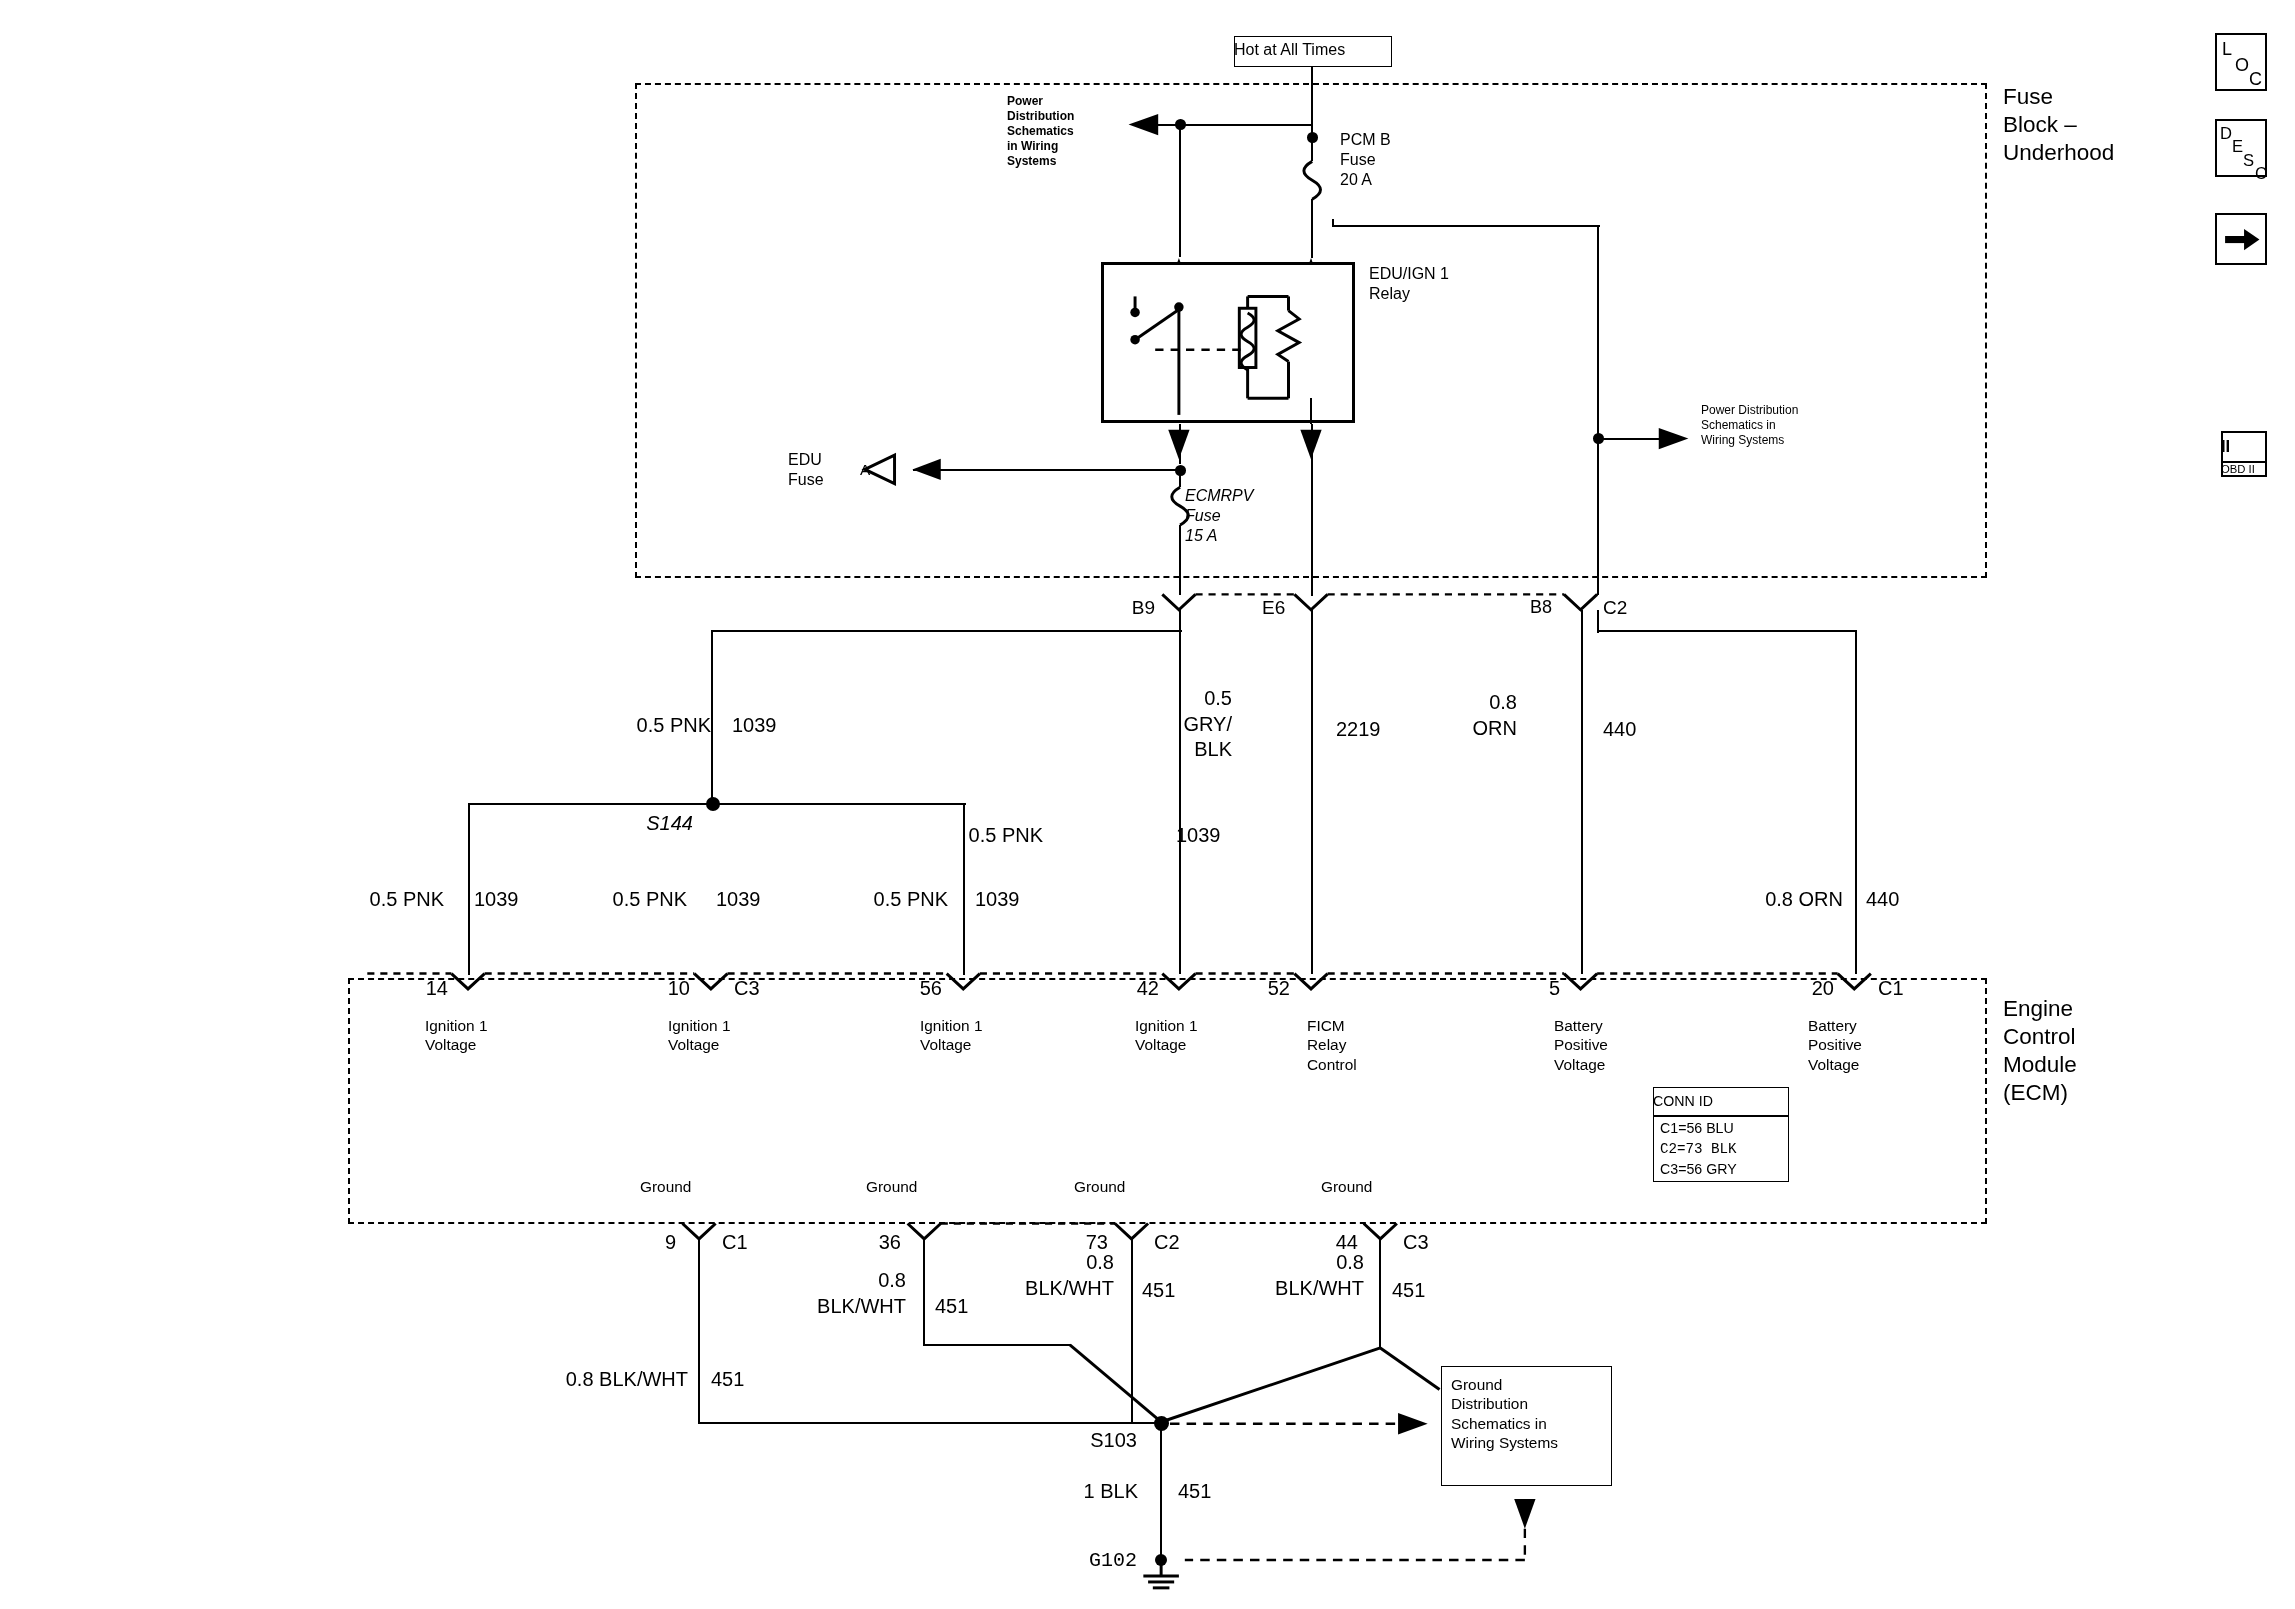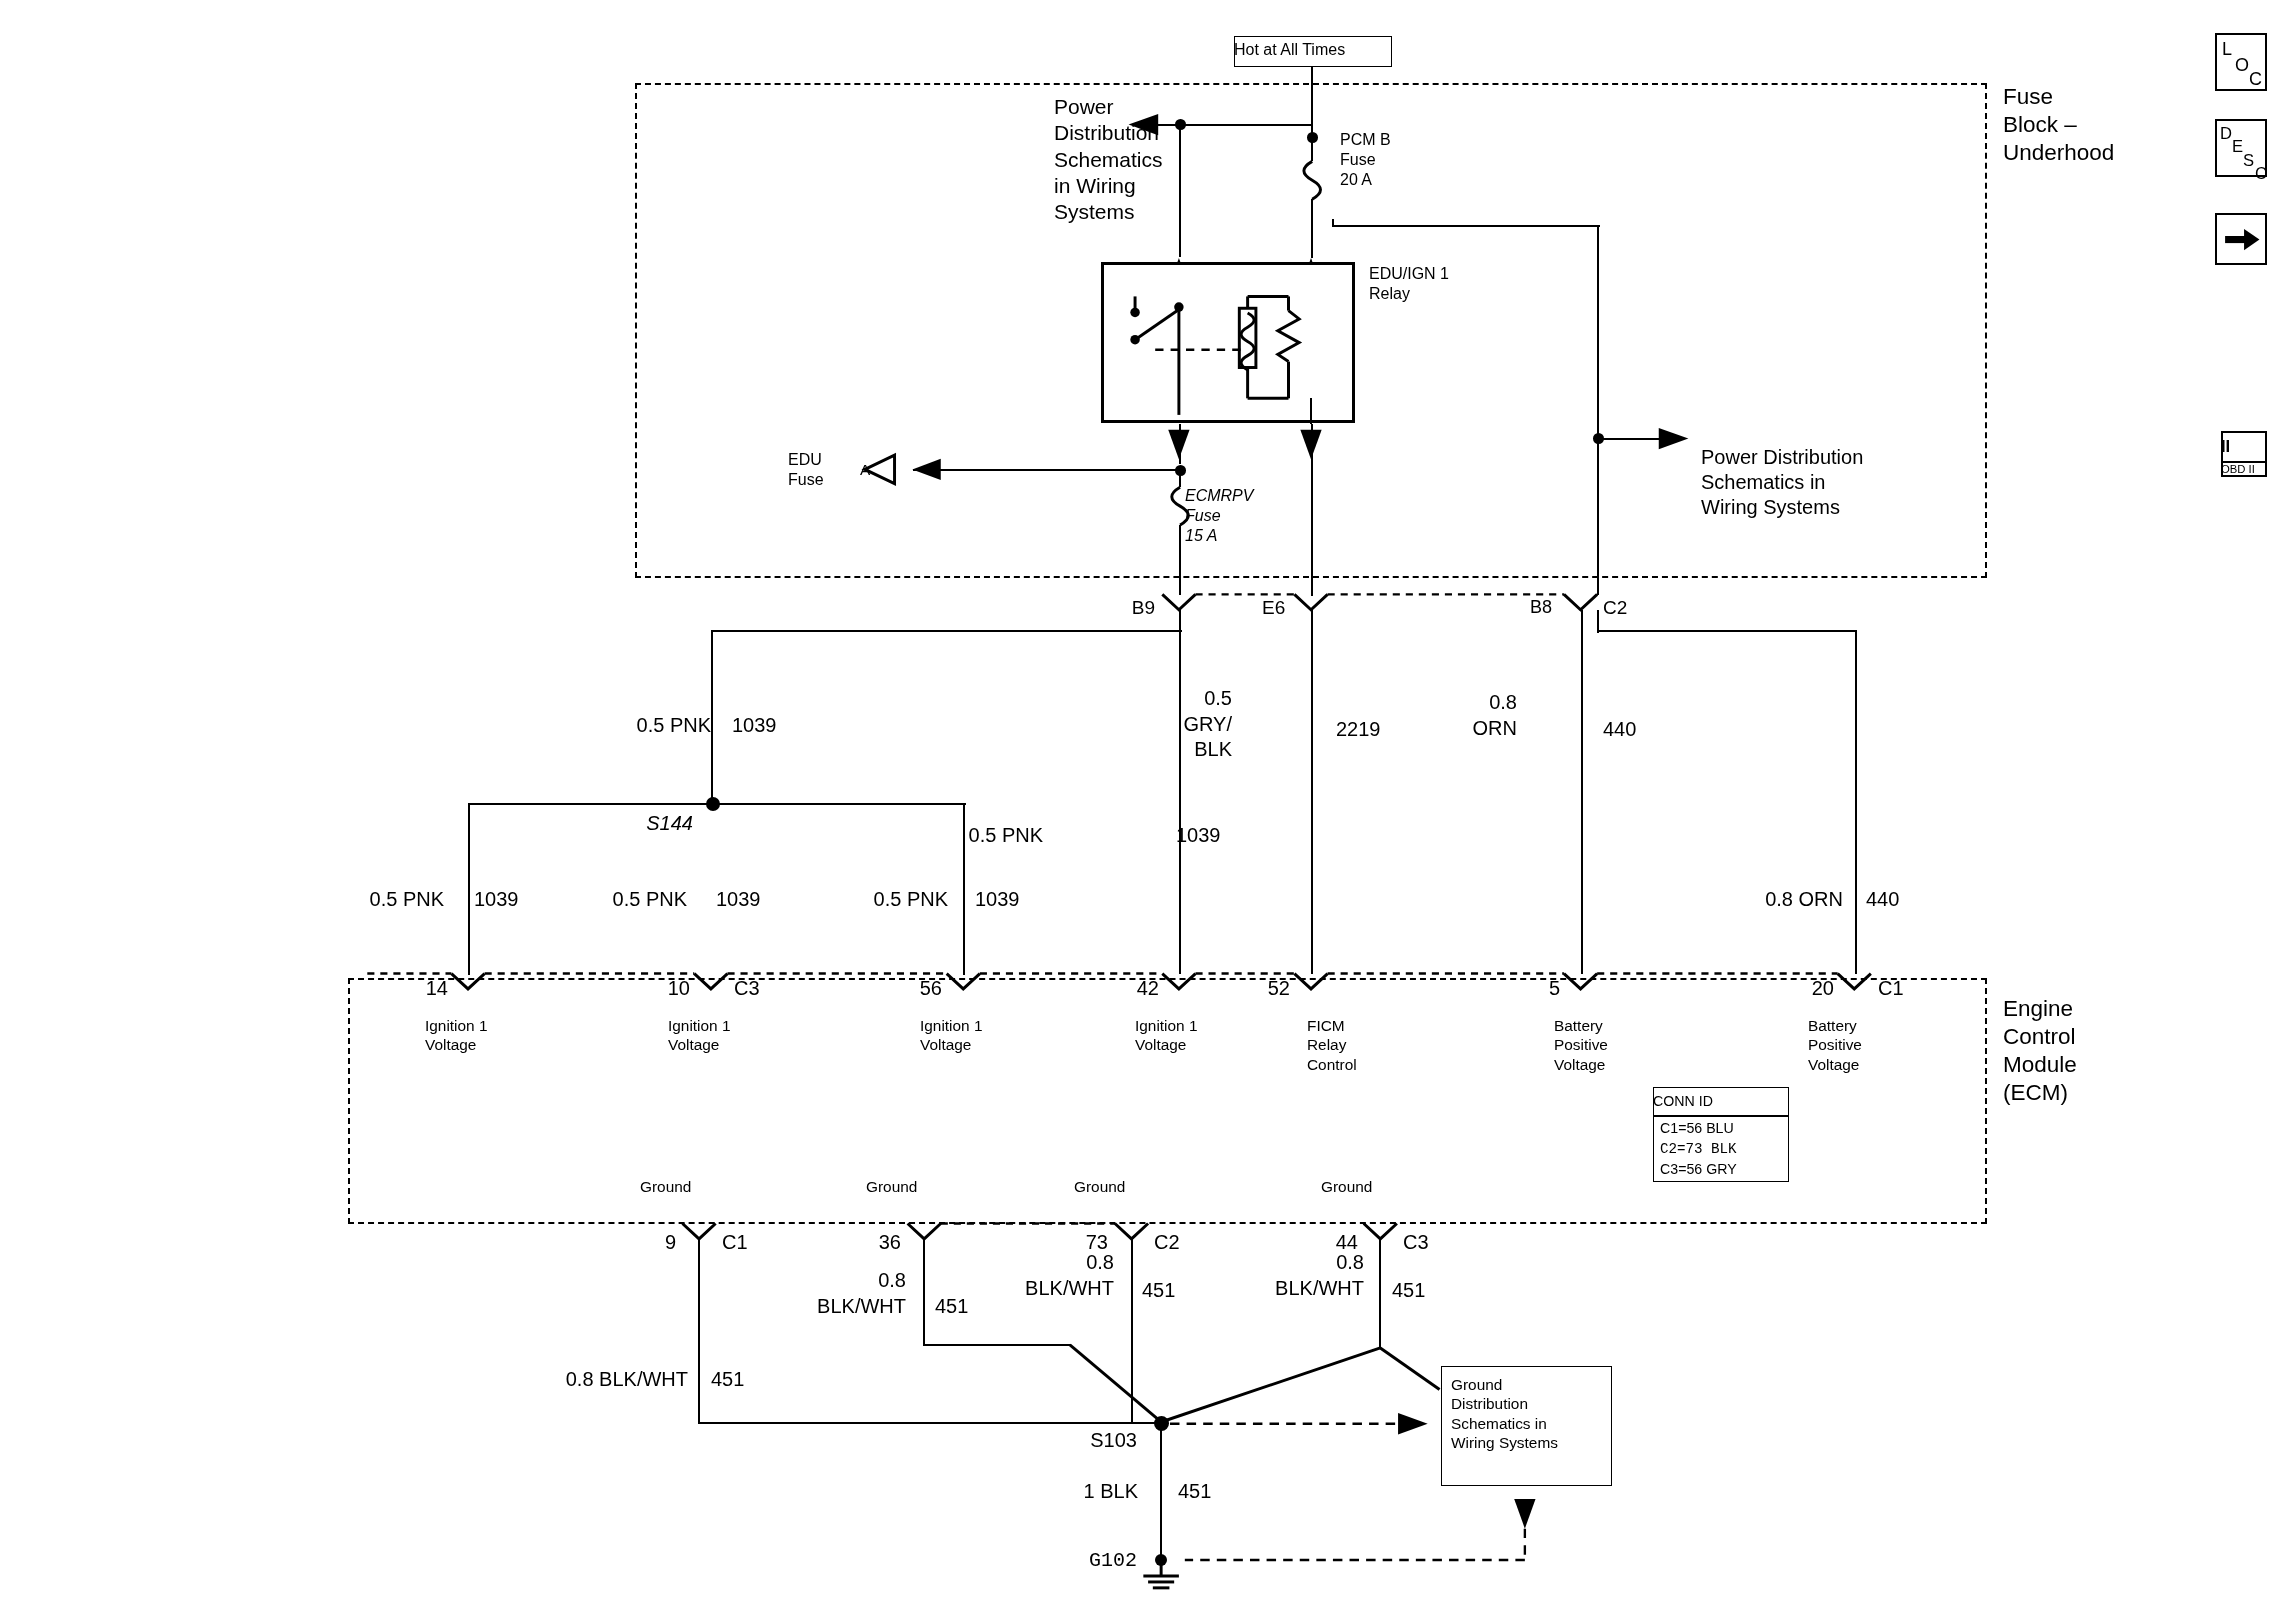--- a/index.html
+++ b/index.html
@@ -76,21 +76,21 @@
   <div class="dashbox" style="left:635px; top:83px; width:1352px; height:495px;"></div>
   <div class="txt" style="left:2003px; top:83px; font-size:22.5px; line-height:1.25;">Fuse<br>Block –<br>Underhood</div>
 
   <div class="v" style="left:1311px; top:66px; height:74px;"></div>
 
   <div class="h" style="left:1141px; top:124px; width:172px;"></div>
 
   <svg class="ov" viewBox="0 0 3874 2717" width="2295" height="1610">
     <polygon points="1905,210 1955,192 1955,228" fill="#000"></polygon>
   </svg>
-  <div class="txt" style="left:1054px; top:94px; font-size:21px; line-height:1.25;">Power<br>Distribution<br>Schematics<br>in Wiring<br>Systems</div>
+  <div class="txt" style="left:1007px; top:94px; font-size:12px; line-height:1.25;font-weight:bold;">Power<br>Distribution<br>Schematics<br>in Wiring<br>Systems</div>
 
   <div class="dot" style="left:1175px; top:119px;"></div>
   <div class="v" style="left:1179px; top:124px; height:133px;"></div>
 
   <div class="dot" style="left:1307px; top:132px;"></div>
   <div class="v" style="left:1311px; top:137px; height:24px;"></div>
   <svg class="ov" viewBox="0 0 3874 2717" width="2295" height="1610">
     <path d="M2215,272 q-28,16 0,32 q28,16 0,32" stroke="#000" stroke-width="5" fill="none"></path>
   </svg>
   <div class="v" style="left:1311px; top:199px; height:59px;"></div>
@@ -157,21 +157,21 @@
 
   <div class="h" style="left:1332px; top:225px; width:268px;"></div>
   <div class="v" style="left:1332px; top:219px; height:8.3px;"></div>
   <div class="v" style="left:1597px; top:225px; height:370px;"></div>
 
   <div class="h" style="left:1597px; top:438px; width:71px;"></div>
   <div class="dot" style="left:1593px; top:433px;"></div>
   <svg class="ov" viewBox="0 0 3874 2717" width="2295" height="1610">
     <polygon points="2850,740 2800,722 2800,758" fill="#000"></polygon>
   </svg>
-  <div class="txt" style="left:1701px; top:403px; font-size:20px; line-height:1.25;margin-top:42px;">Power Distribution<br>Schematics in<br>Wiring Systems</div>
+  <div class="txt" style="left:1701px; top:403px; font-size:12px; line-height:1.25;">Power Distribution<br>Schematics in<br>Wiring Systems</div>
 
   <svg class="ov" viewBox="0 0 3874 2717" width="2295" height="1610">
 
     <path d="M1962,1003 l28,26 l28,-26" stroke="#000" stroke-width="5" fill="none"></path>
 
     <path d="M2185,1003 l28,26 l28,-26" stroke="#000" stroke-width="5" fill="none"></path>
 
     <path d="M2640,1003 l28,26 l28,-26" stroke="#000" stroke-width="5" fill="none"></path>
 
     <line x1="2018" y1="1003" x2="2186" y2="1003" stroke="#000" stroke-width="4" stroke-dasharray="12,10"></line>

